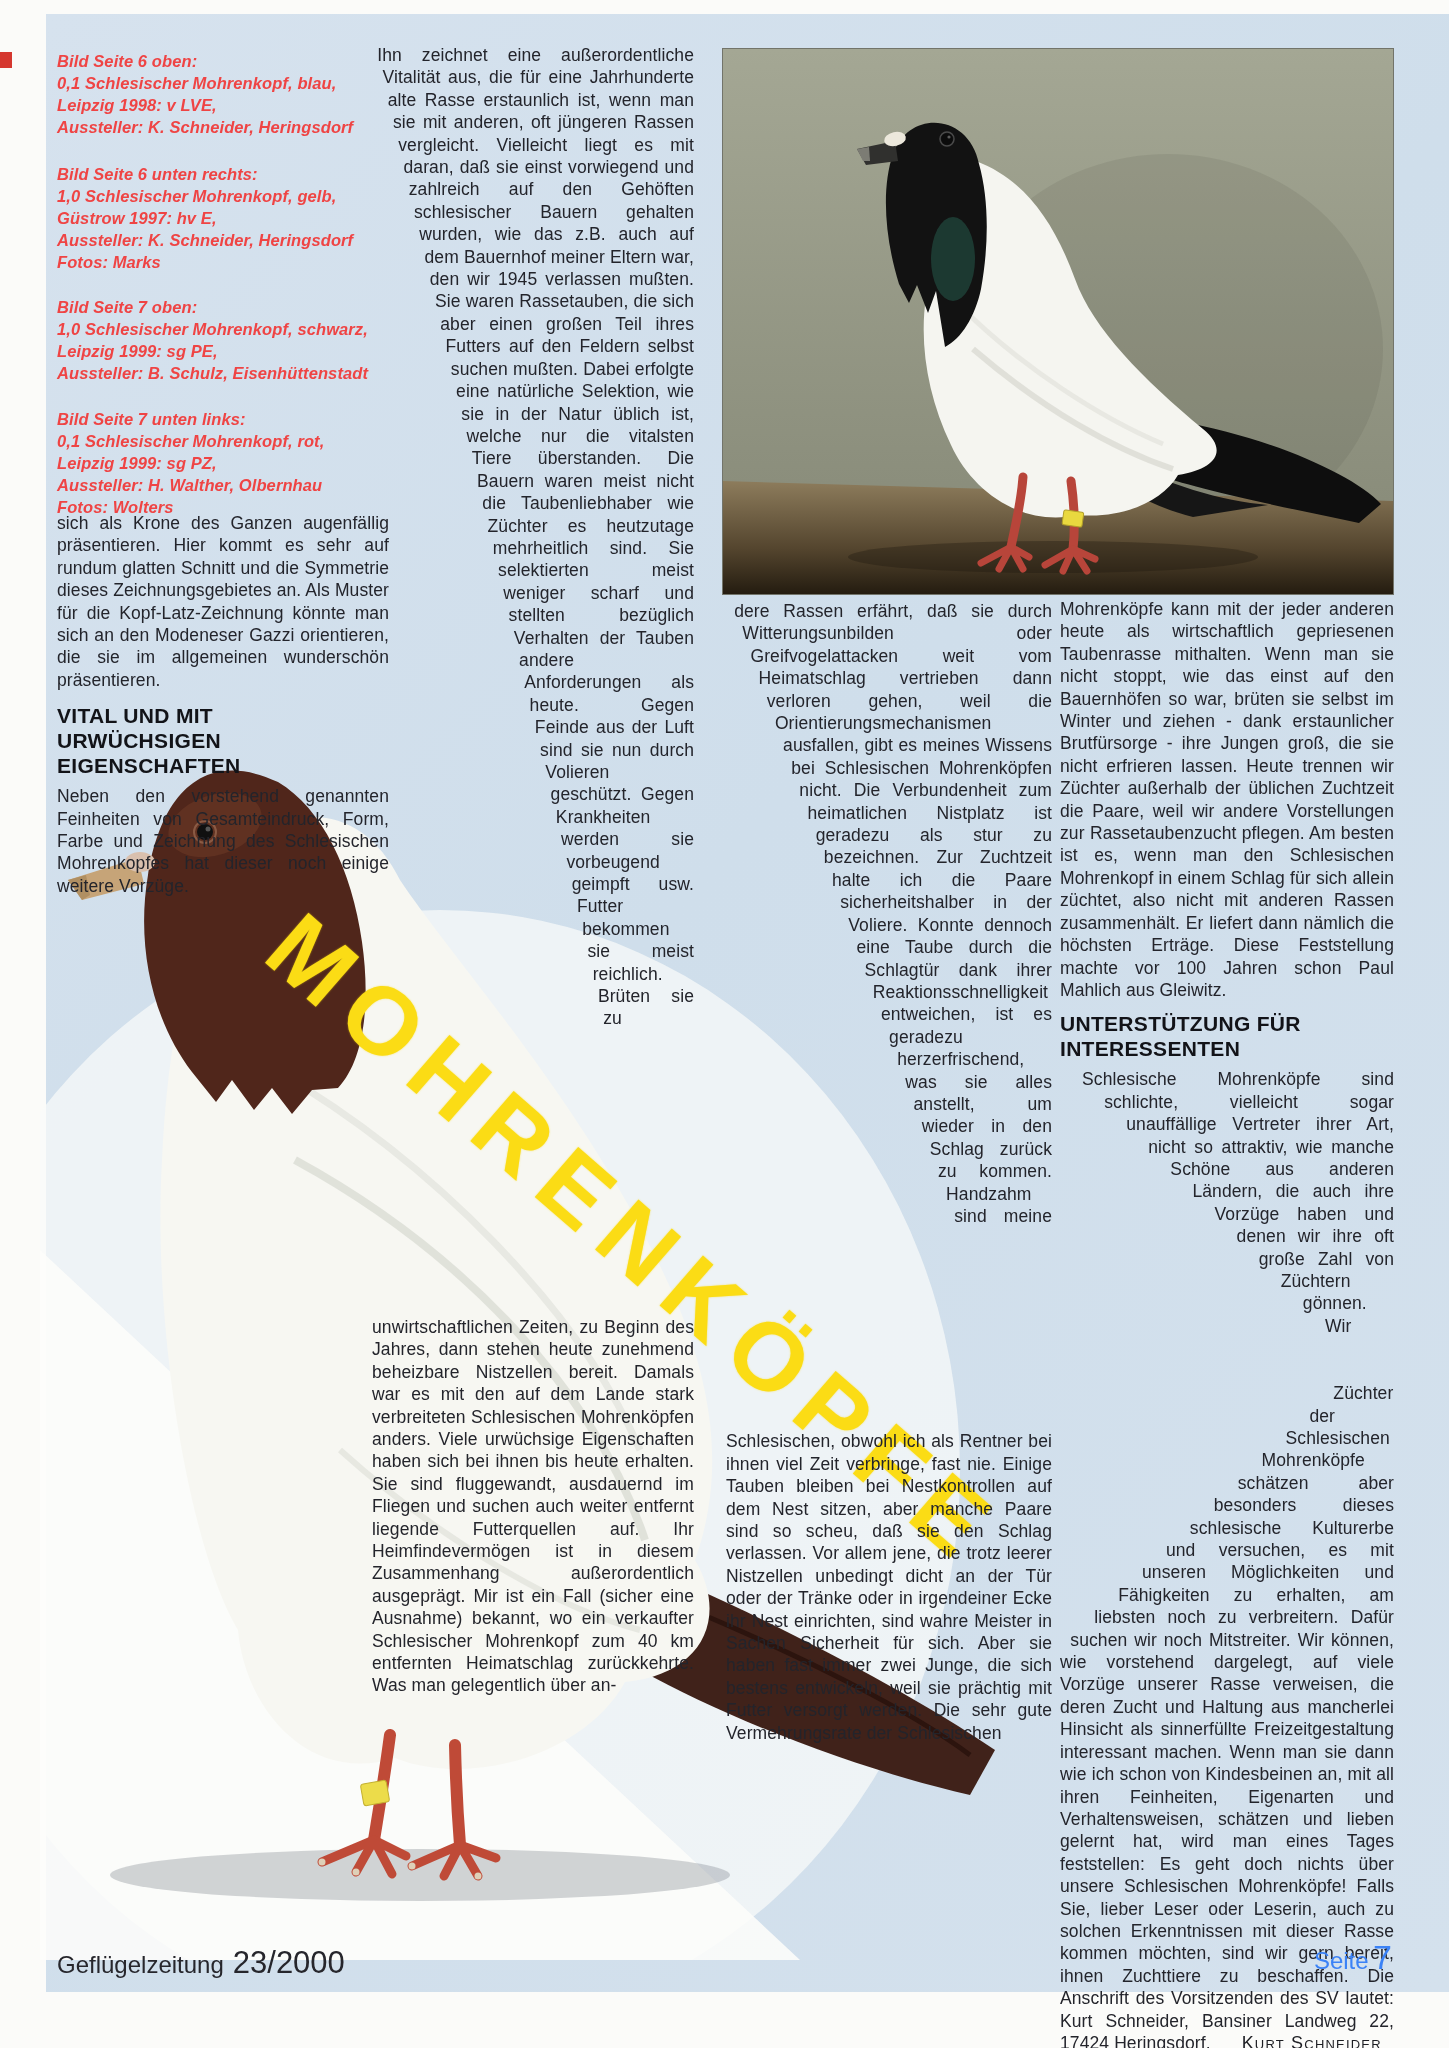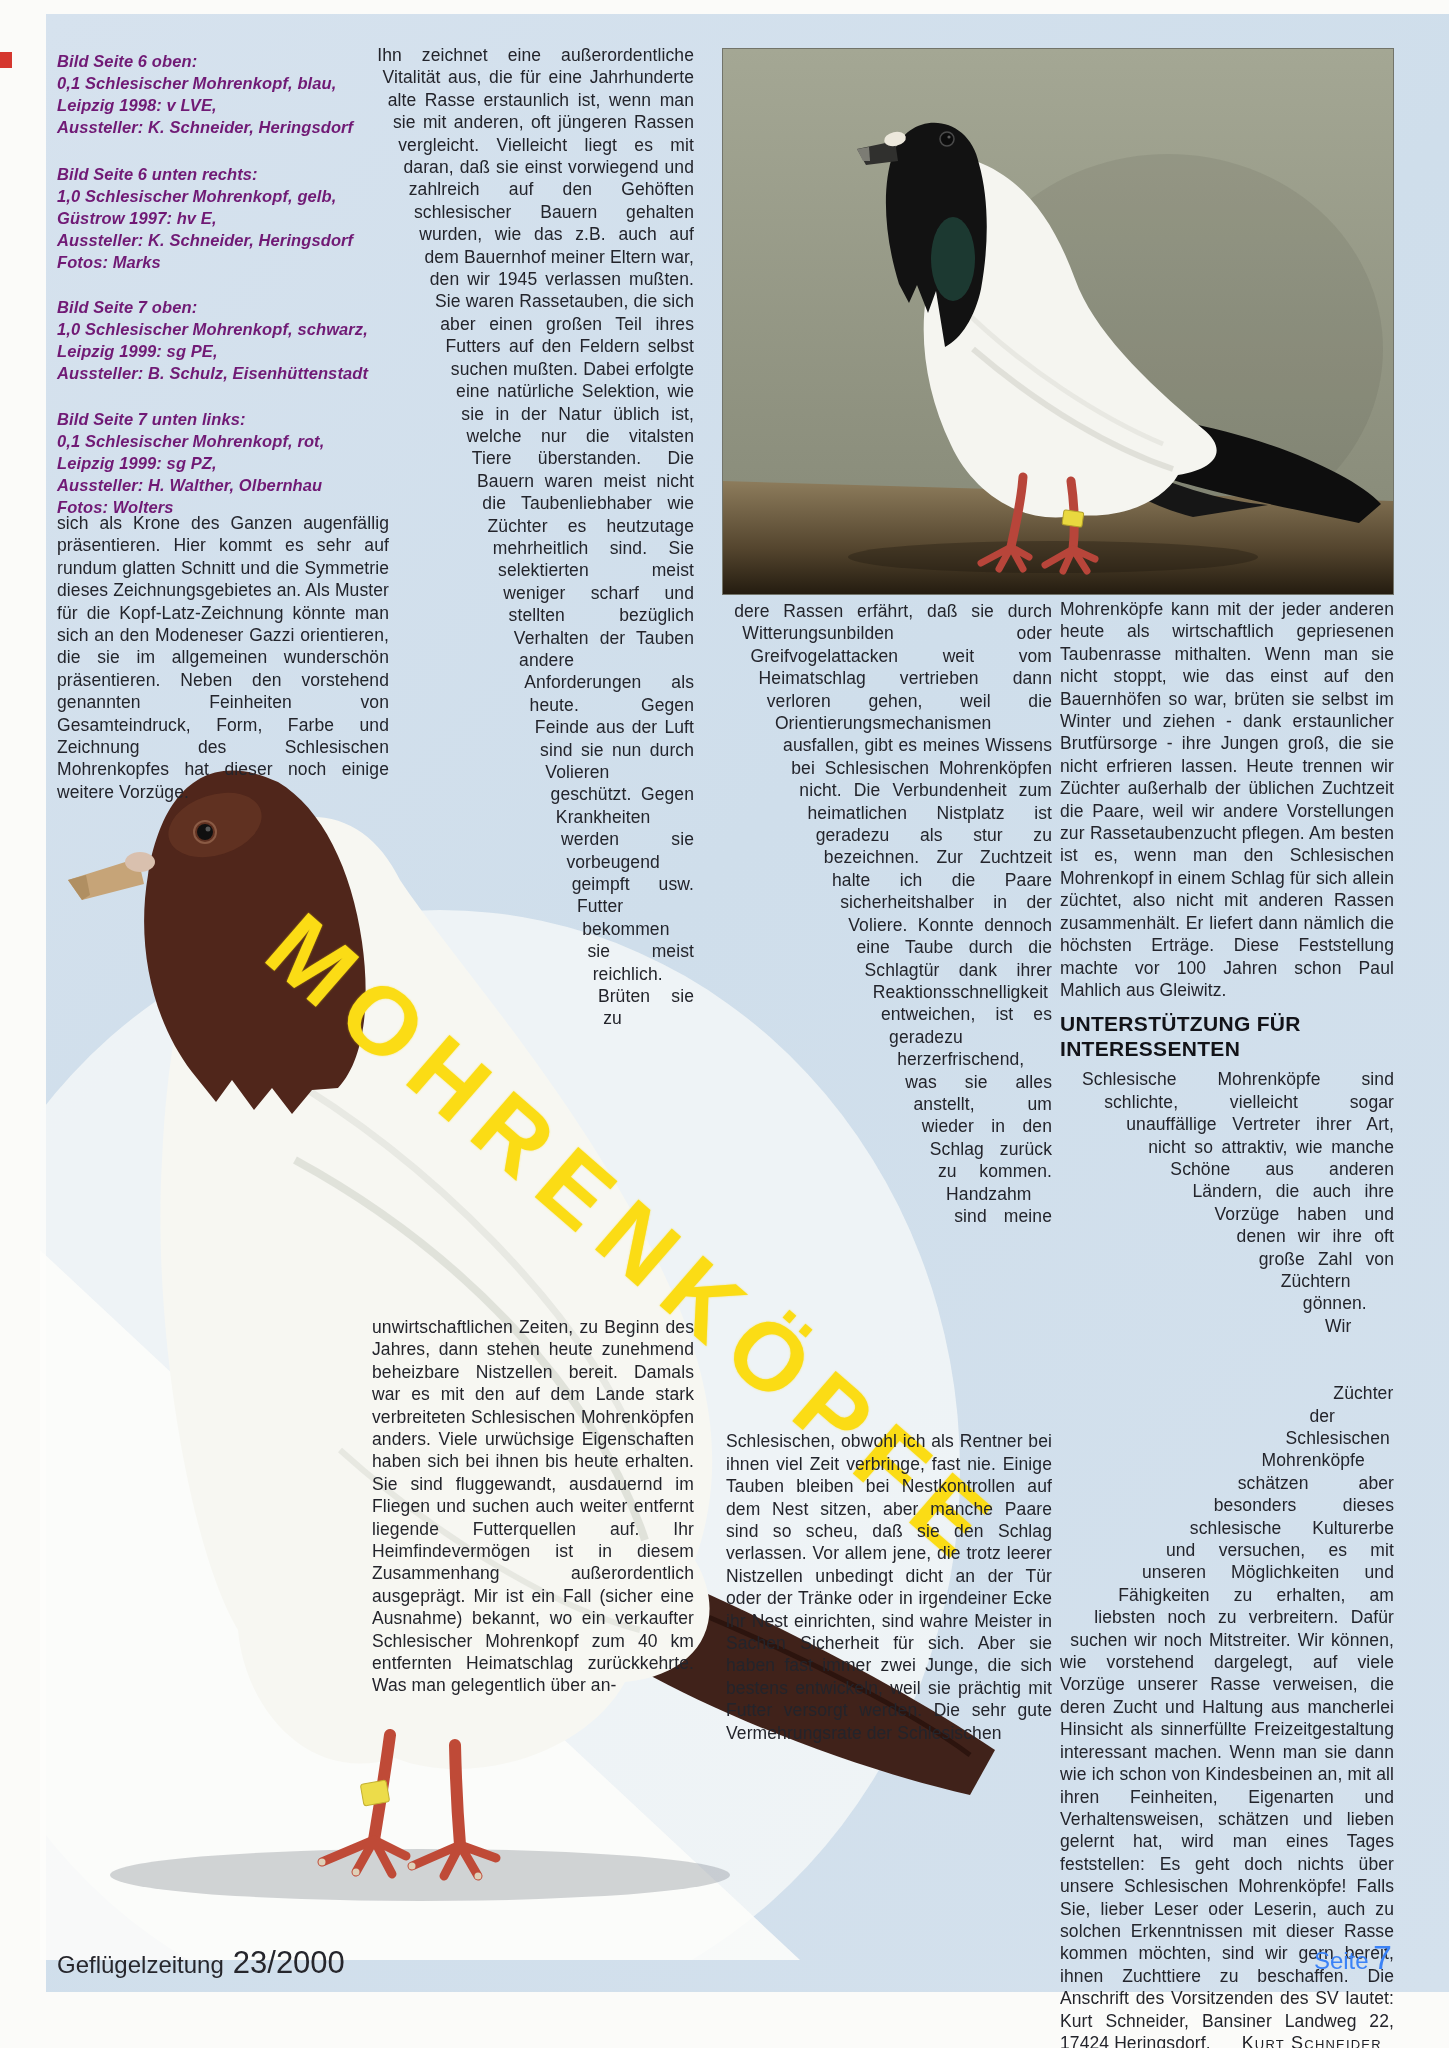--- a/index.html
+++ b/index.html
@@ -17,21 +17,21 @@
     position:absolute;left:0;top:52px;width:12px;height:16px;background:#d5372f;
   }
   .abs{position:absolute;}
   .body-text{
     font-size:17.5px;line-height:22.4px;text-align:justify;
     color:#23242b;letter-spacing:0.1px;
   }
   .pre{white-space:pre-line;}
   .caption{
     font-size:16.5px;line-height:22px;font-style:italic;font-weight:700;
-    color:#701a75;letter-spacing:0.1px;
+    color:#ef4444;letter-spacing:0.1px;
   }
   .caption .cap-title{display:block;}
   .sec-heading{
     font-weight:700;font-size:21px;line-height:25px;color:#121318;
     letter-spacing:0.3px;white-space:pre-line;
   }
   .h-gap1{margin:12px 0 7px 0;}
   .h-gap2{margin:10px 0 7px 0;}
   .shim{float:left;}
   .shimTri{shape-outside:polygon(0 0,100% 100%,0 100%);
@@ -99,20 +99,23 @@
 <div class="abs caption" style="left:57px;top:408px;width:332px;z-index:6">
   <span class="cap-title">Bild Seite 7 unten links:</span>
   <span class="pre">0,1 Schlesischer Mohrenkopf, rot,
 Leipzig 1999: sg PZ,
 Aussteller: H. Walther, Olbernhau
 Fotos: Wolters</span>
 </div>
 
 <div class="col-text body-text" style="left:57px;top:512px;width:332px;">
   <span>sich als Krone des Ganzen augenfällig präsentieren. Hier kommt es sehr auf rundum glatten Schnitt und die Symmetrie dieses Zeichnungsgebietes an. Als Muster für die Kopf-Latz-Zeichnung könnte man sich an den Modeneser Gazzi orientieren, die sie im allgemeinen wunderschön präsentieren.</span>
+  <div class="sec-heading h-gap1">VITAL UND MIT
+URWÜCHSIGEN
+EIGENSCHAFTEN</div>
   <span>Neben den vorstehend genannten Feinheiten von Gesamteindruck, Form, Farbe und Zeichnung des Schlesischen Mohrenkopfes hat dieser noch einige weitere Vorzüge.</span>
 </div>
 
 <div class="col-text body-text" style="left:372px;top:44px;width:322px;">
   <div class="shim shimTri shim-col2"></div>
   <span>Ihn zeichnet eine außerordentliche Vitalität aus, die für eine Jahrhunderte alte Rasse erstaunlich ist, wenn man sie mit anderen, oft jüngeren Rassen vergleicht. Vielleicht liegt es mit daran, daß sie einst vorwiegend und zahlreich auf den Gehöften schlesischer Bauern gehalten wurden, wie das z.B. auch auf dem Bauernhof meiner Eltern war, den wir 1945 verlassen mußten. Sie waren Rassetauben, die sich aber einen großen Teil ihres Futters auf den Feldern selbst suchen mußten. Dabei erfolgte eine natürliche Selektion, wie sie in der Natur üblich ist, welche nur die vitalsten Tiere überstanden. Die Bauern waren meist nicht die Taubenliebhaber wie Züchter es heutzutage mehrheitlich sind. Sie selektierten meist weniger scharf und stellten bezüglich Verhalten der Tauben andere Anforderungen als heute. Gegen Feinde aus der Luft sind sie nun durch Volieren geschützt. Gegen Krankheiten werden sie vorbeugend geimpft usw. Futter bekommen sie meist reichlich. Brüten sie zu unwirtschaftlichen Zeiten, zu Beginn des Jahres, dann stehen heute zunehmend beheizbare Nistzellen bereit. Damals war es mit den auf dem Lande stark verbreiteten Schlesischen Mohrenköpfen anders. Viele urwüchsige Eigenschaften haben sich bei ihnen bis heute erhalten. Sie sind fluggewandt, ausdauernd im Fliegen und suchen auch weiter entfernt liegende Futterquellen auf. Ihr Heimfindevermögen ist in diesem Zusammenhang außerordentlich ausgeprägt. Mir ist ein Fall (sicher eine Ausnahme) bekannt, wo ein verkaufter Schlesischer Mohrenkopf zum 40 km entfernten Heimatschlag zurückkehrte. Was man gelegentlich über an-</span>
 </div>
 
 <div class="photo-frame">
   <svg width="670" height="545" viewBox="0 0 670 545">

